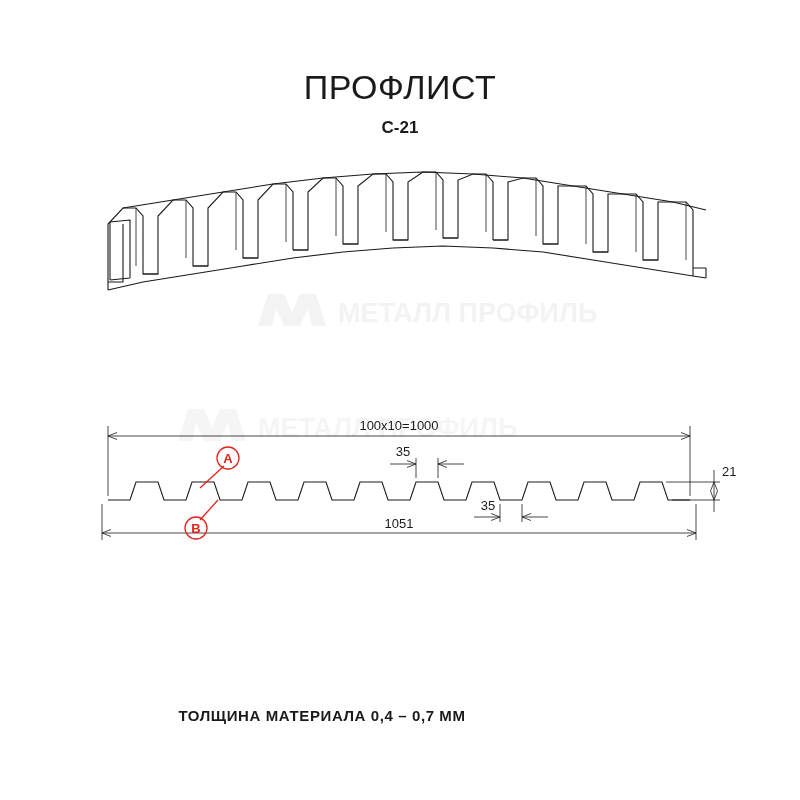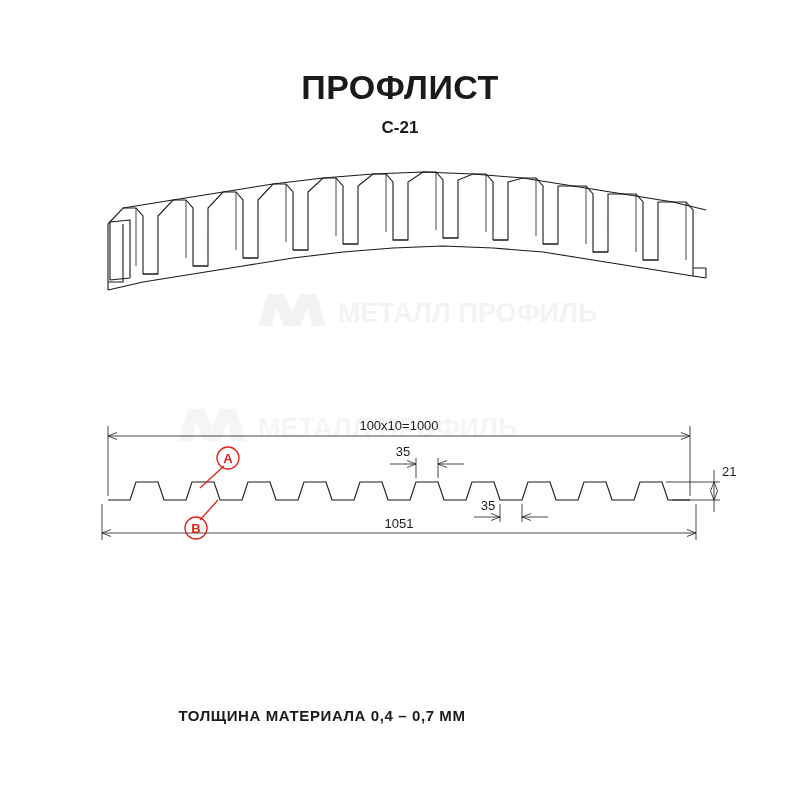--- a/index.html
+++ b/index.html
@@ -20,21 +20,21 @@
     width: 800px;
     height: 800px;
   }
   .title {
     position: absolute;
     top: 68px;
     left: 0;
     width: 800px;
     text-align: center;
     font-size: 34px;
-    font-weight: bold;
+    font-weight: normal;
     letter-spacing: 0.5px;
   }
   .subtitle {
     position: absolute;
     top: 118px;
     left: 0;
     width: 800px;
     text-align: center;
     font-size: 17px;
     font-weight: bold;

